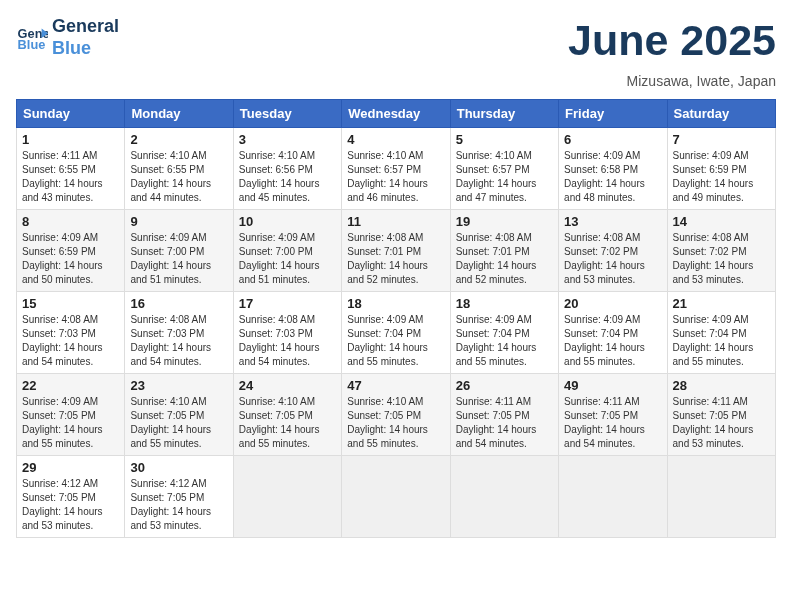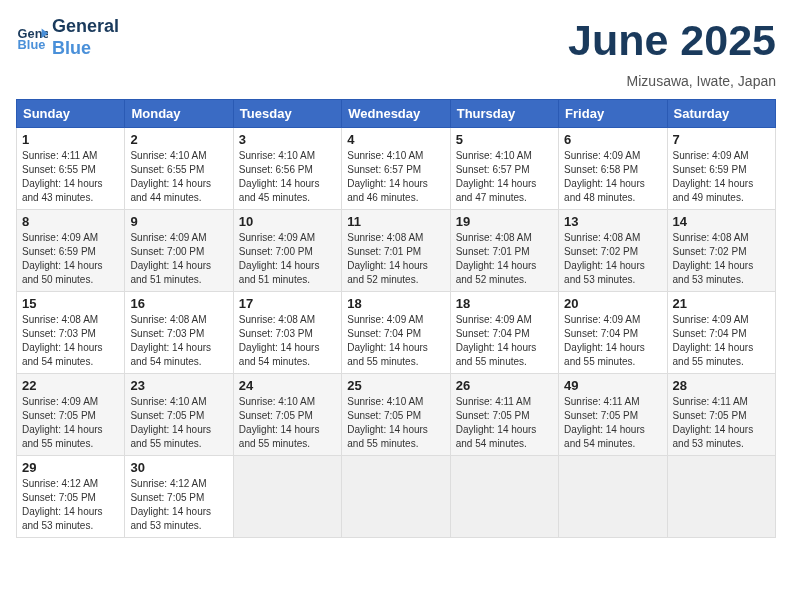--- a/index.html
+++ b/index.html
@@ -329,21 +329,21 @@
         <td>
       <div class="day-num">24</div>
       <div class="day-detail">
         Sunrise: 4:10 AM<br>
         Sunset: 7:05 PM<br>
         Daylight: 14 hours<br>
         and 55 minutes.
       </div>
     </td>
         <td>
-      <div class="day-num">25</div>
+      <div class="day-num">47</div>
       <div class="day-detail">
         Sunrise: 4:10 AM<br>
         Sunset: 7:05 PM<br>
         Daylight: 14 hours<br>
         and 55 minutes.
       </div>
     </td>
         <td>
       <div class="day-num">26</div>
       <div class="day-detail">

